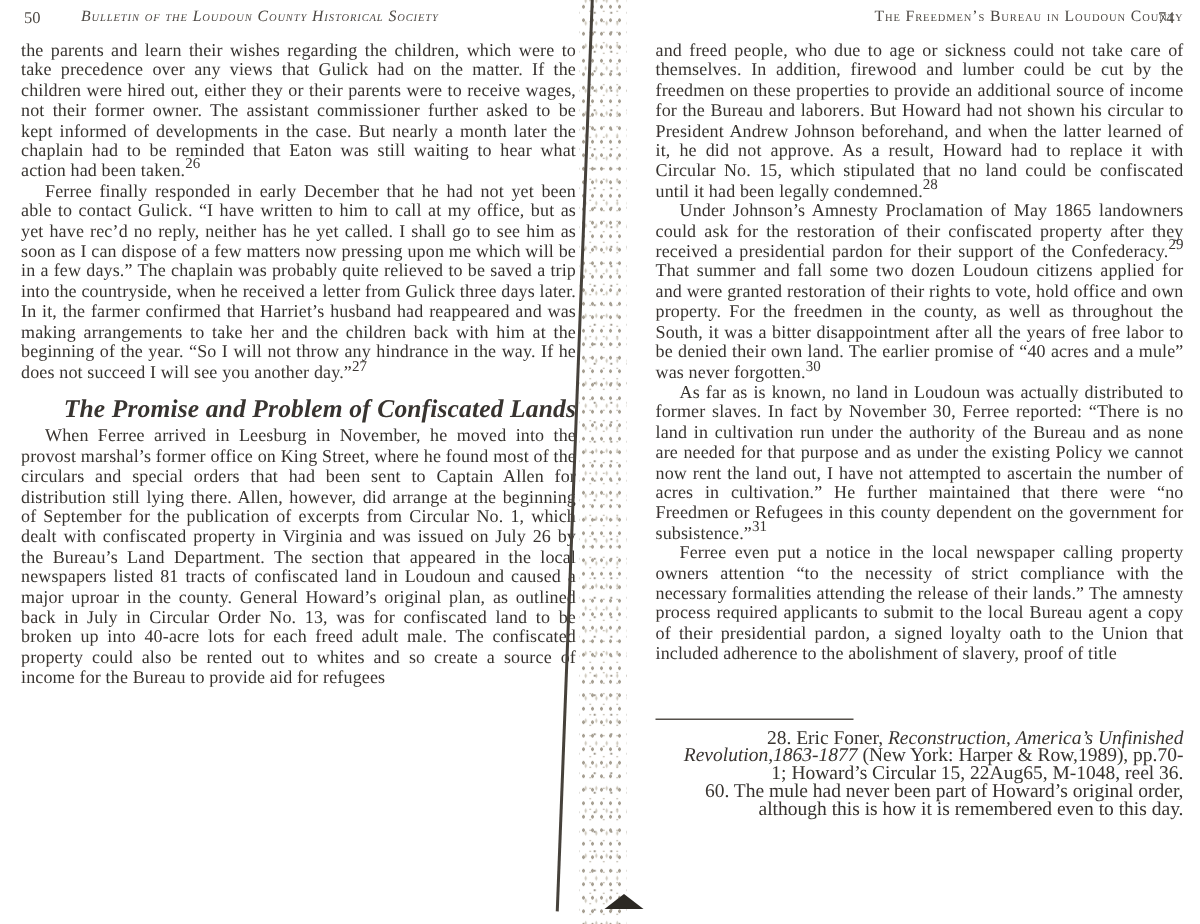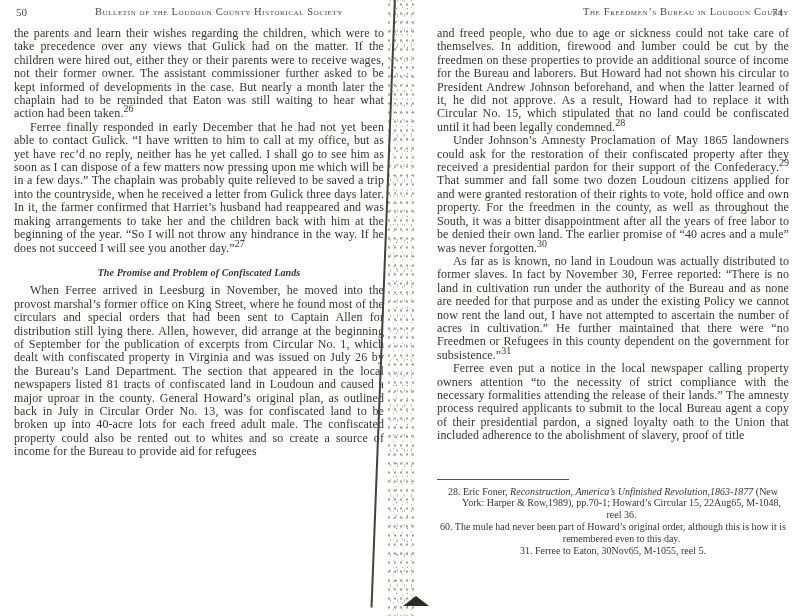--- a/index.html
+++ b/index.html
@@ -8,34 +8,34 @@
   .page{position:absolute;top:0;height:456px;}
   .page.left{left:14px;width:370px;}
   .page.right{left:437px;width:352px;}
 
   .runhead{position:absolute;top:6px;left:0;width:100%;height:16px;
            font-size:10.5px;color:#4c4843;letter-spacing:0.6px;
            font-variant:small-caps;}
   .runhead .pagenum{position:absolute;font-size:11px;letter-spacing:0;}
   .page.left .pagenum{left:2px;top:0;}
   .page.right .pagenum{right:6px;top:0;}
-  .page.left .rh-title{display:block;text-align:center;padding-left:40px;}
+  .page.left .rh-title{display:block;text-align:left;padding-left:40px;font-style:italic;}
   .page.right .rh-title{display:block;text-align:right;padding-left:2px;}
 
   .body{position:absolute;top:27px;left:0;width:100%;
         font-size:12px;line-height:13.4px;text-align:justify;letter-spacing:0.1px;}
   .para{margin:0;text-indent:16px;}
   .para.noind{text-indent:0;}
-  .heading{margin:11px 0 5px 0;font-size:10px;font-weight:bold;font-style:italic;
-           text-align:center;text-indent:0;}
+  .heading{margin:11px 0 5px 0;font-size:17px;font-weight:bold;font-style:italic;
+           text-align:right;text-indent:0;}
   sup{font-size:10px;vertical-align:super;line-height:0;letter-spacing:0;}
   .it{font-style:italic;}
 
-  .fnblock{position:absolute;left:0;width:100%;font-size:10px;line-height:11.4px;
-           text-align:center;}
+  .fnblock{position:absolute;left:0;width:100%;font-size:13px;line-height:11.4px;
+           text-align:right;}
   .page.left .fnblock{top:512px;}
   .page.right .fnblock{top:479px;}
   .fnrule{width:170px;border-top:1px solid #55504a;margin:0 0 6px 0;height:0;}
   .page.right .fnrule{width:132px;}
   .fn{margin:0 0 1px 0;padding-left:17px;text-indent:-17px;}
 
   .gutter{position:absolute;left:386px;top:0;width:32px;height:616px;
           background-image:
             radial-gradient(#a69f92 0.7px, transparent 1px),
             radial-gradient(#bdb6a8 0.6px, transparent 0.9px),
@@ -79,17 +79,16 @@
     <div class="body">
       <p class="para noind"><span>and freed people, who due to age or sickness could not take care of themselves. In addition, firewood and lumber could be cut by the freedmen on these properties to provide an additional source of income for the Bureau and laborers.  But Howard had not shown his circular to President Andrew Johnson beforehand, and when the latter learned of it, he did not approve.  As a result, Howard had to replace it with Circular No. 15, which stipulated that no land could be confiscated until it had been legally condemned.</span><sup>28</sup></p>
       <p class="para"><span>Under Johnson’s Amnesty Proclamation of May 1865 landowners could ask for the restoration of their confiscated property after they received a presidential pardon for their support of the Confederacy.</span><sup>29</sup><span> That summer and fall some two dozen Loudoun citizens applied for and were granted restoration of their rights to vote, hold office and own property.  For the freedmen in the county, as well as throughout the South, it was a bitter disappointment after all the years of free labor to be denied their own land. The earlier promise of “40 acres and a mule” was never forgotten.</span><sup>30</sup></p>
       <p class="para"><span>As far as is known, no land in Loudoun was actually distributed to former slaves.  In fact by November 30, Ferree reported: “There is no land in cultivation run under the authority of the Bureau and as none are needed for that purpose and as under the existing Policy we cannot now rent the land out, I have not attempted to ascertain the number of acres in cultivation.”  He further maintained that there were “no Freedmen or Refugees in this county dependent on the government for subsistence.”</span><sup>31</sup></p>
       <p class="para"><span>Ferree even put a notice in the local newspaper calling property owners attention “to the necessity of strict compliance with the necessary formalities attending the release of their lands.” The amnesty process required applicants to submit to the local Bureau agent a copy of their presidential pardon, a signed loyalty oath to the Union that included adherence to the abolishment of slavery, proof of title</span></p>
     </div>
     <div class="fnblock">
       <div class="fnrule"></div>
       <p class="fn"><span>28. Eric Foner, </span><span class="it">Reconstruction, America’s Unfinished Revolution,1863-1877</span><span> (New York: Harper &amp; Row,1989),  pp.70-1; Howard’s Circular 15, 22Aug65, M-1048, reel 36.</span></p>
       <p class="fn"><span>60. The mule had never been part of Howard’s original order, although this is how it is remembered even to this day.</span></p>
-      <p class="fn"><span>31. Ferree to Eaton, 30Nov65, M-1055, reel 5.</span></p>
     </div>
   </div>
 
 </div>
 
 </body></html>

